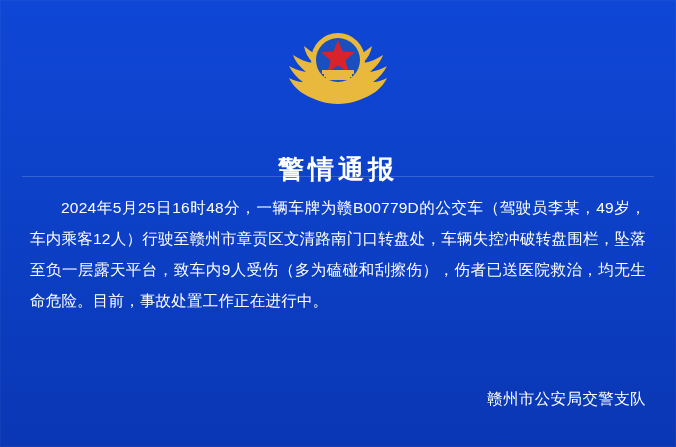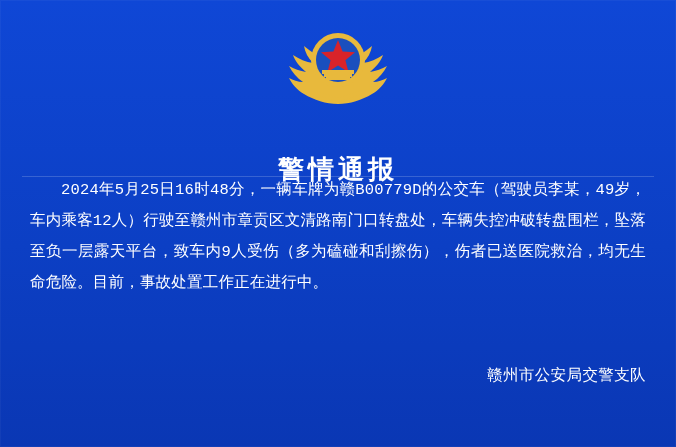--- a/index.html
+++ b/index.html
@@ -62,45 +62,46 @@
     position: absolute;
     top: 176px;
     left: 22px;
     right: 22px;
     height: 1px;
     background: rgba(255,255,255,0.18);
   }
 
   .body-text {
     position: absolute;
-    top: 175px;
+    top: 192px;
     left: 30px;
     right: 30px;
     color: #ffffff;
     font-size: 15.5px;
     line-height: 31px;
     text-align: justify;
     text-indent: 2em;
-    font-family: Liberation Mono, monospace;
+    font-family: Liberation Sans, sans-serif;
     letter-spacing: 0.2px;
   }
 
   .signature {
     position: absolute;
     right: 30px;
     top: 360px;
     text-align: right;
     color: #ffffff;
     font-size: 15.5px;
     line-height: 30px;
     font-family: "DejaVu Sans", "Liberation Sans", sans-serif;
     letter-spacing: 0.4px;
   }
   .sig-line {
     display: block;
+    margin-top: 24px;
   }
 </style>
 </head>
 <body>
 
 <div class="page">
 
   <div class="emblem-wrap">
     <div class="emblem">
       <svg viewBox="0 0 108 84" width="108" height="84" aria-hidden="true">

